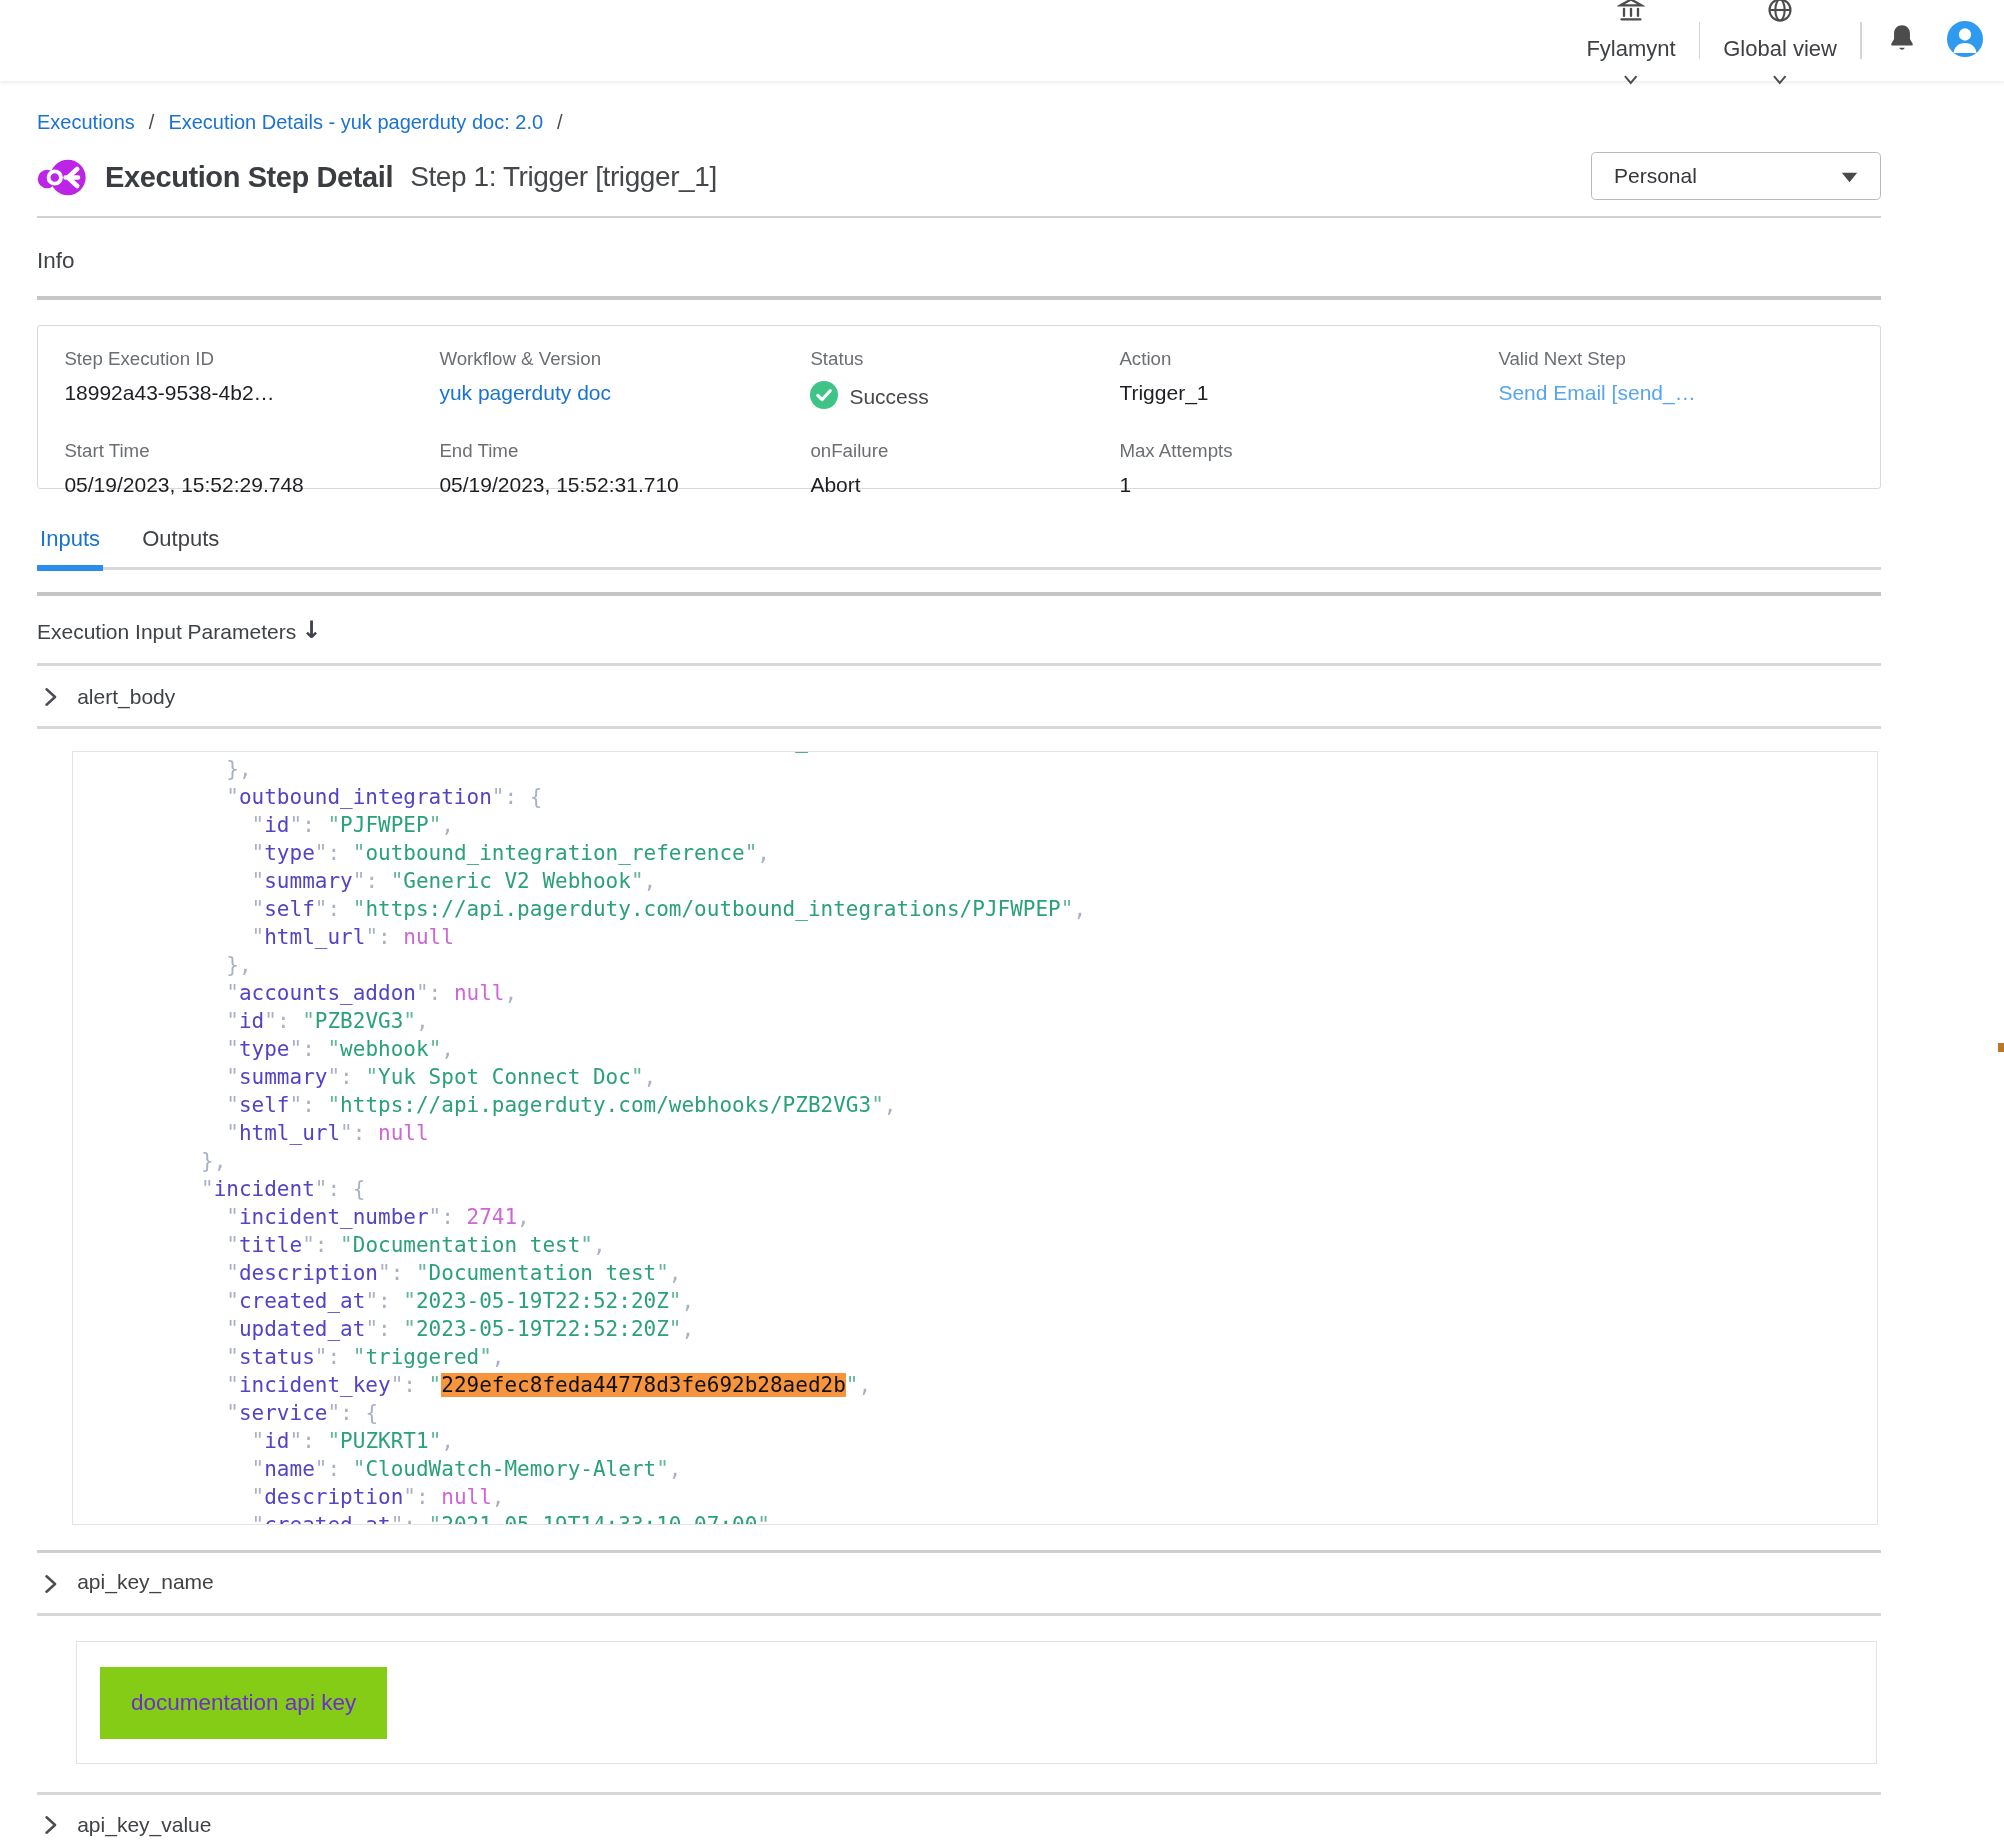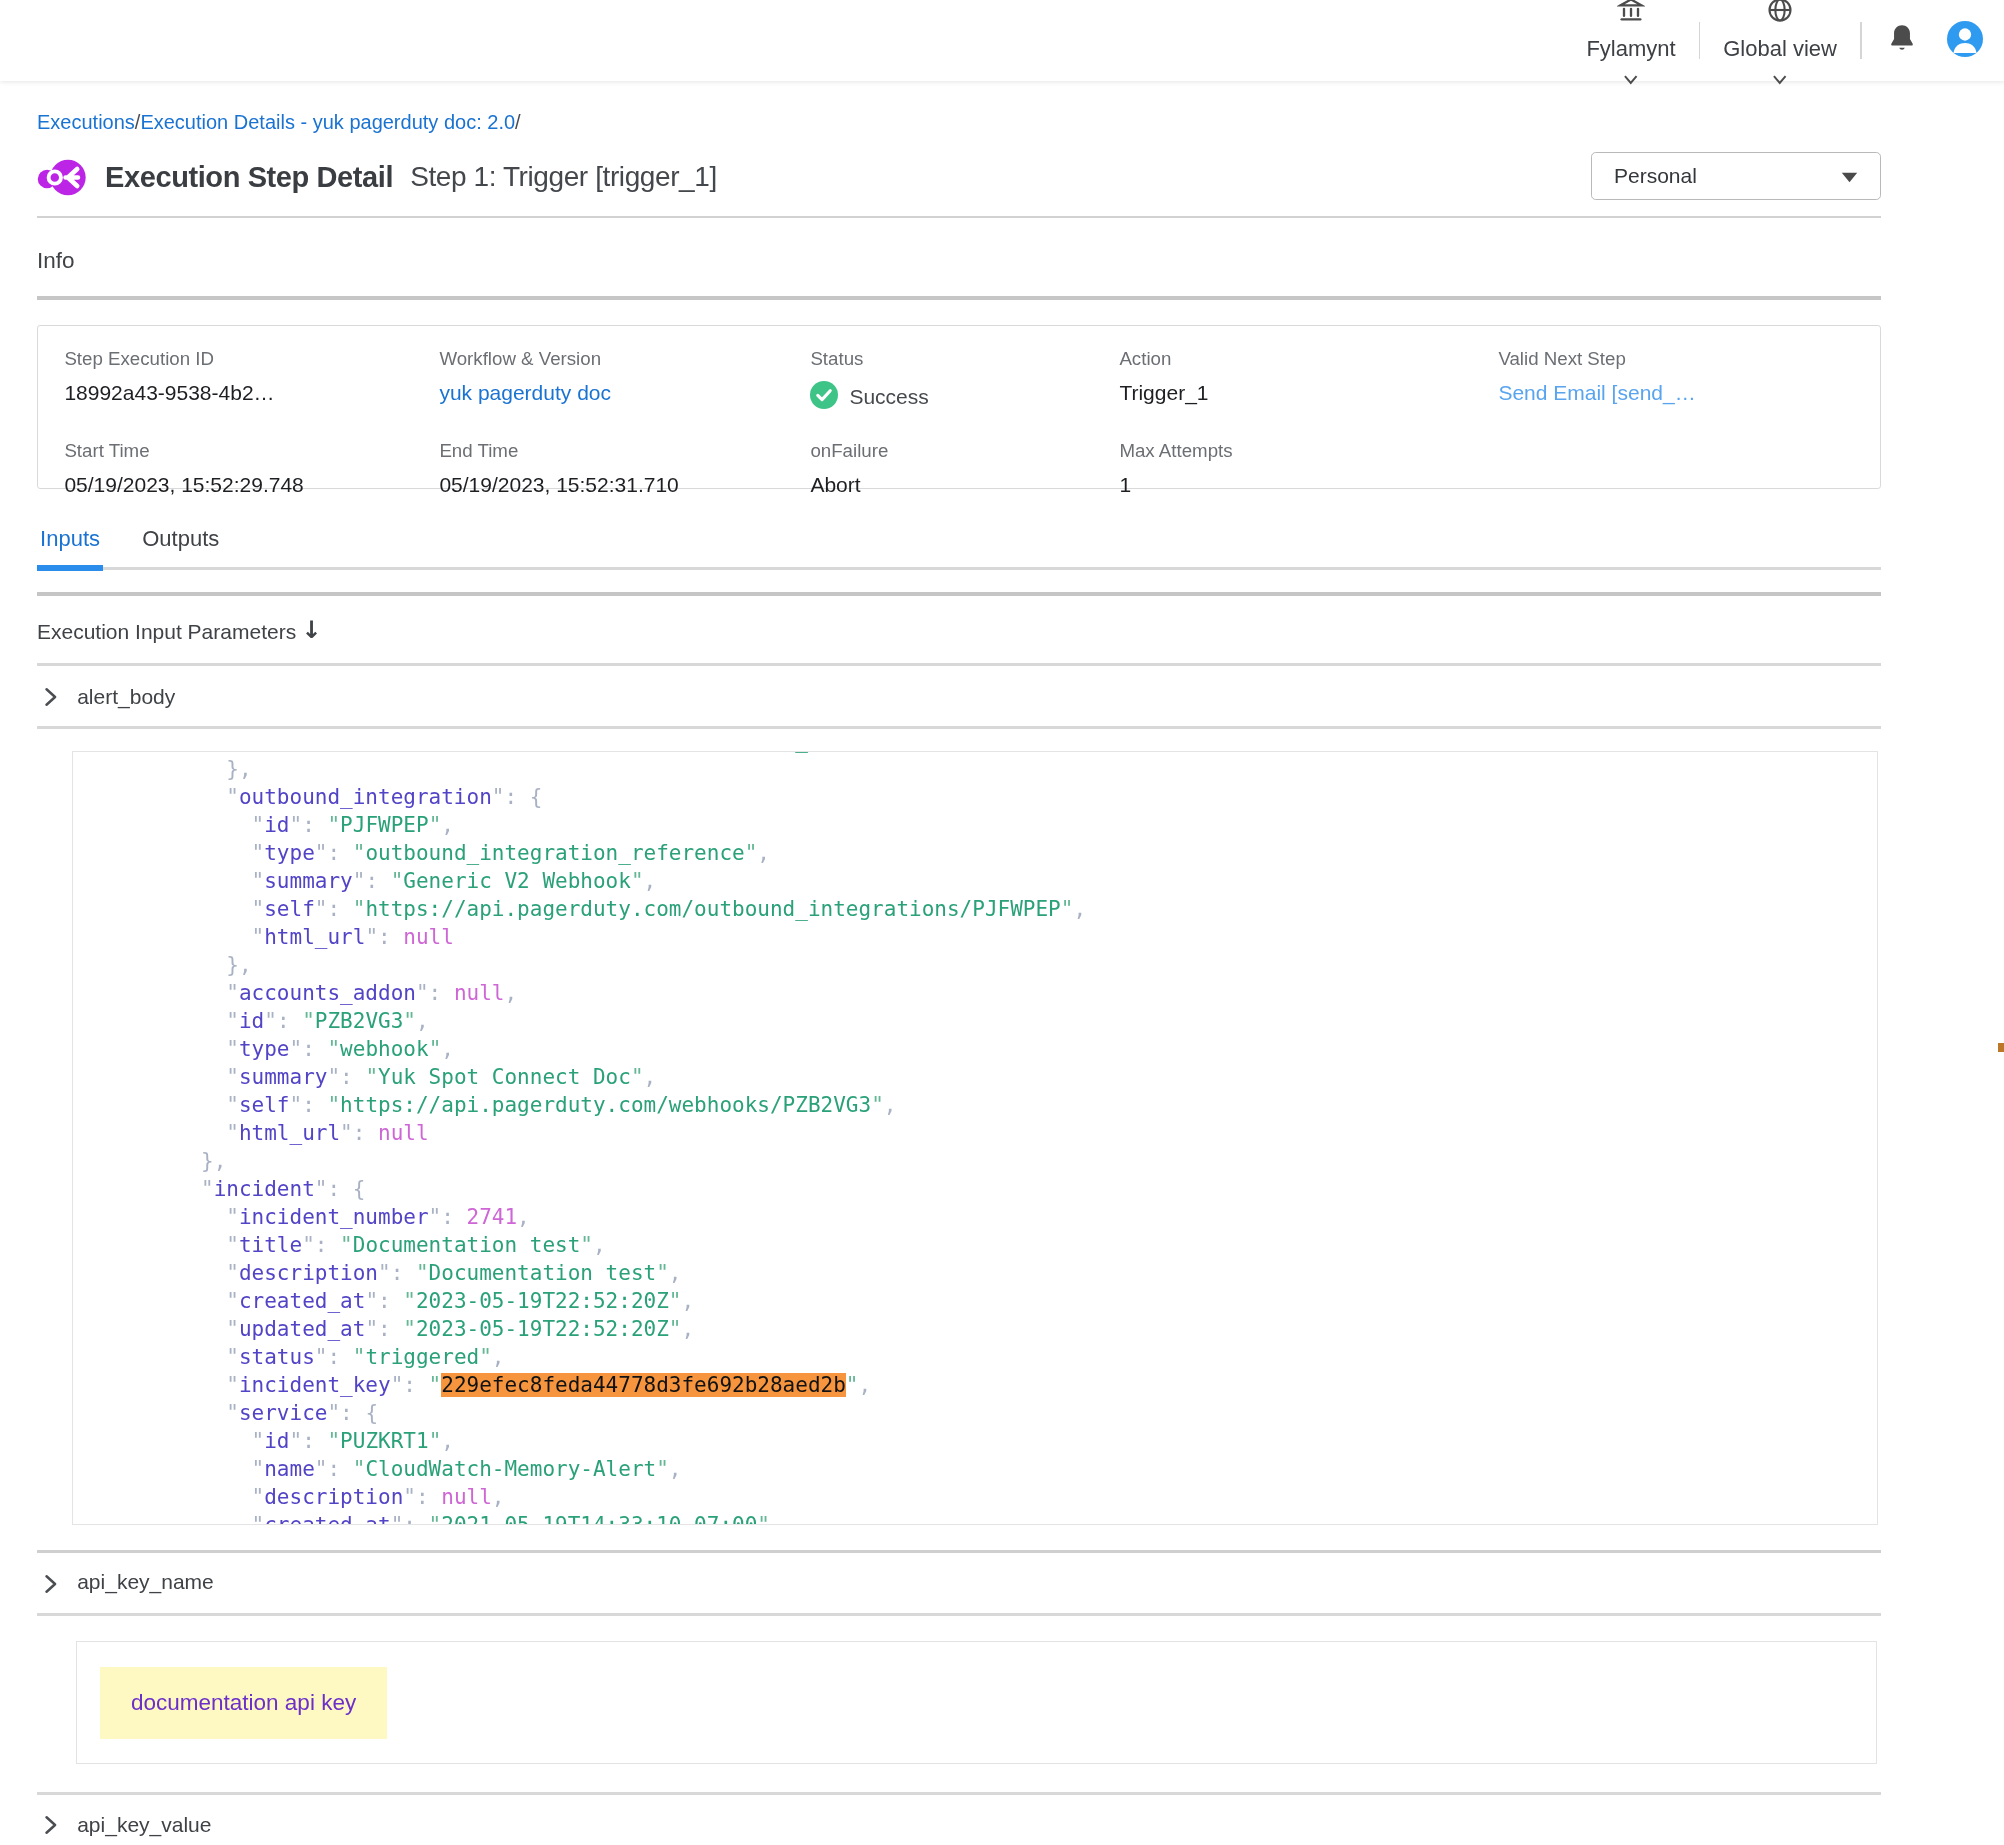--- a/index.html
+++ b/index.html
@@ -17,21 +17,21 @@
   .tb-icon { display:flex; }
   .bell-wrap { padding:0 26.4px; display:flex; }
   .avatar-wrap { display:flex; padding-left:4.7px; }
 
   
   .content { padding:0 124px 0 37px; }
   .hr { background:#cbcbcb; height:3.1px; width:100%; }
   .hr.thin { height:2.3px; background:#d2d2d2; }
   .hr.row { height:3.1px; background:#d8d8d8; }
 
-  .breadcrumb { margin-top:29.5px; font-size:20px; display:flex; align-items:center; }
+  .breadcrumb { margin-top:29.5px; font-size:20px; display:flex; gap:14px; align-items:center; }
   .breadcrumb a { color:#1a73d2; text-decoration:none; cursor:pointer; }
   .crumb-sep { color:#4a4d52; }
 
   .header-row { margin-top:18.7px; display:flex; align-items:center; position:relative; height:50px; }
   .logo { margin-right:17px; display:flex; }
   .page-title { font-size:29px; font-weight:700; color:#3a3d41; letter-spacing:-0.4px; }
   .page-subtitle { font-size:28px; font-weight:400; color:#44474b; margin-left:17px; letter-spacing:-0.4px; }
   .scope-select { position:absolute; right:0; top:0; width:290px; height:48px;
     border:1.6px solid #b9b9b9; border-radius:4.7px; display:flex; align-items:center;
     padding:0 22px; font-size:21px; color:#33363a; cursor:pointer; background:#fff; justify-content:space-between; }
@@ -82,21 +82,21 @@
   .tk-g { color:#63b795; }
   .tk-n { color:#cf66d6; }
   .tk-m { background:#f6953d; color:#121212; }
 
   .divider-code { margin-top:25px; height:3.1px; background:#cfcfcf; }
   .row-keyname { margin-top:17px;align-items:flex-end; }
   .divider-keyname { margin-top:18.7px; }
 
   .value-panel { margin-top:25px; margin-left:39px; width:1801px; height:123px;
     border:1.6px solid #e3e3e3; background:#fff; padding:25px 0 0 23px; }
-  .chip { display:inline-block; background:#fef9c3; padding:23px 31px; font-size:22.5px; color:#6c2fca; }
+  .chip { display:inline-block; background:#84cc16; padding:23px 31px; font-size:22.5px; color:#6c2fca; }
   .divider-panel { margin-top:28px; }
   .row-keyvalue { margin-top:18.7px;text-align:center; }
 
   .scroll-mark { position:absolute; right:0; top:1043px; width:6.2px; height:9.3px; background:#bd7728; }
 </style>
 </head>
 <body>
 
 <div class="topbar">
   <div class="tb-item">

